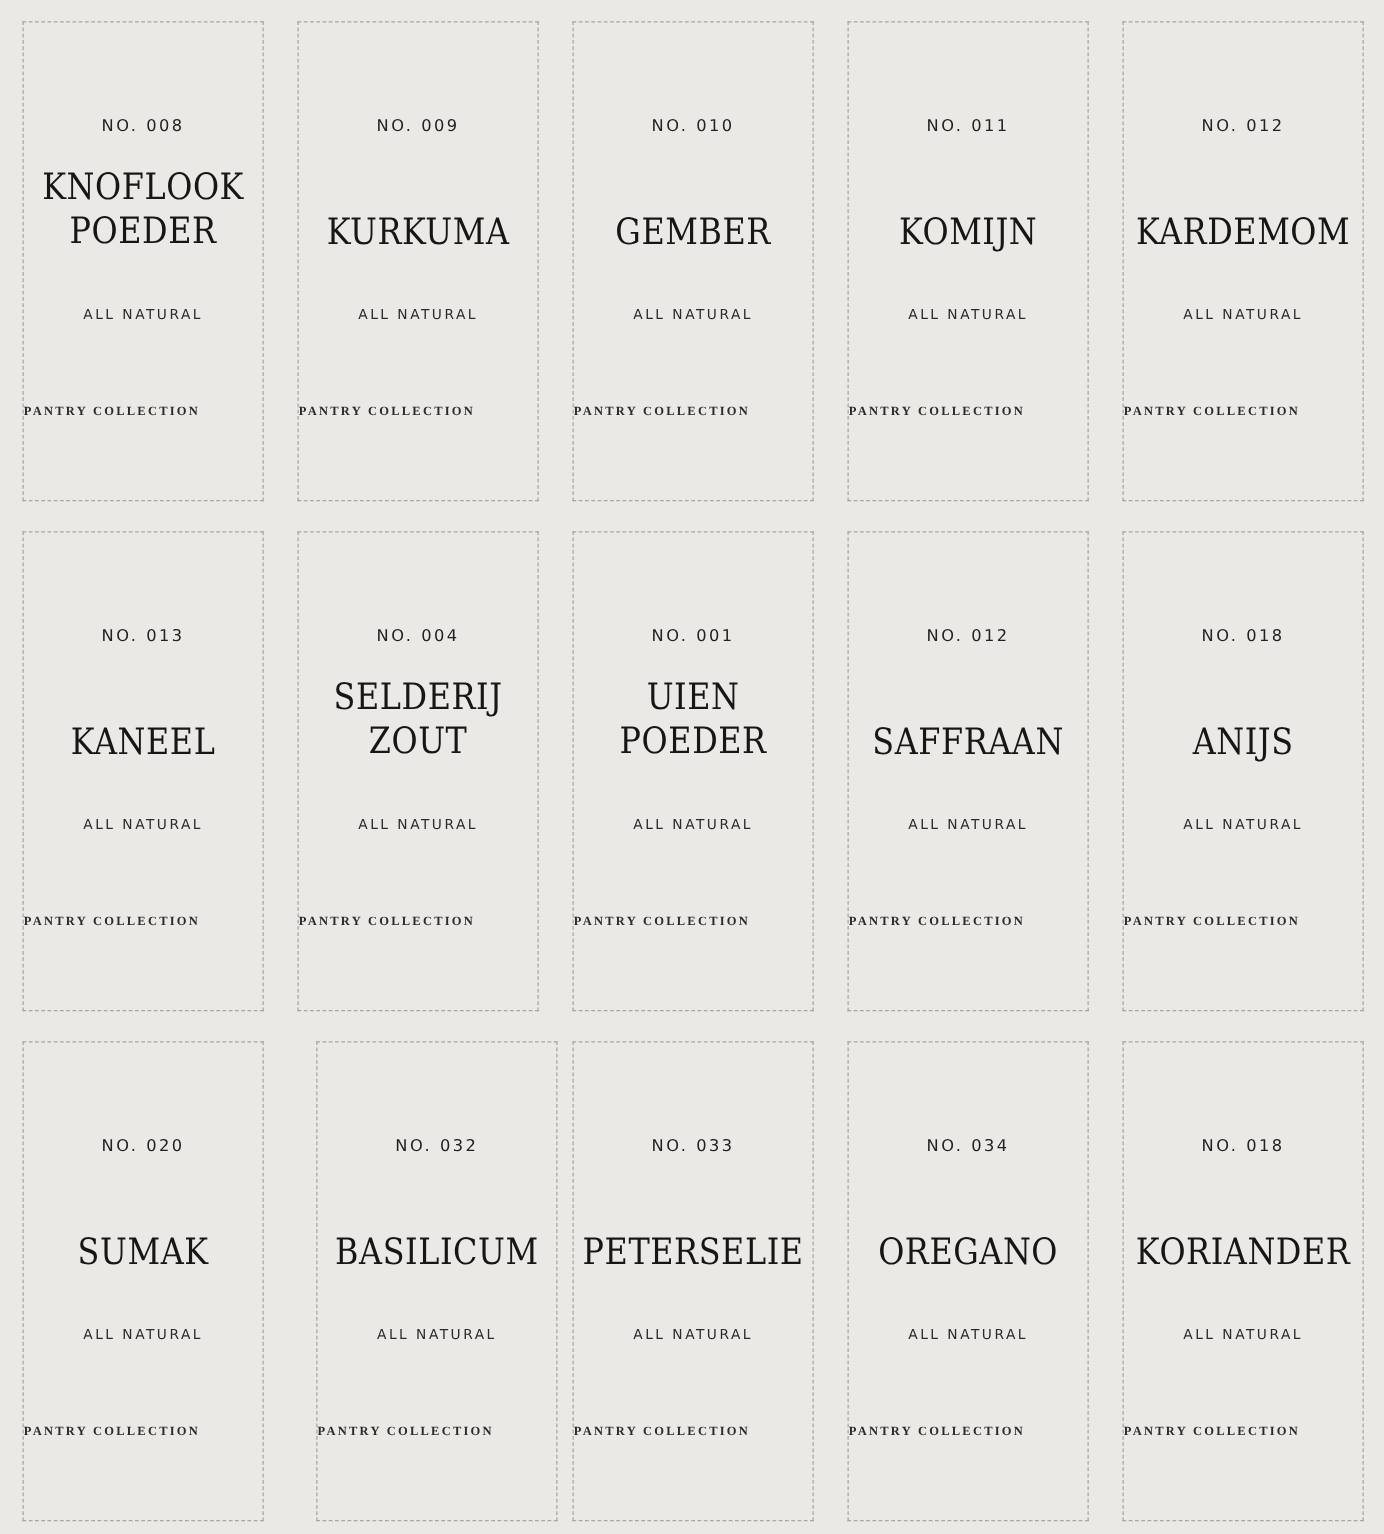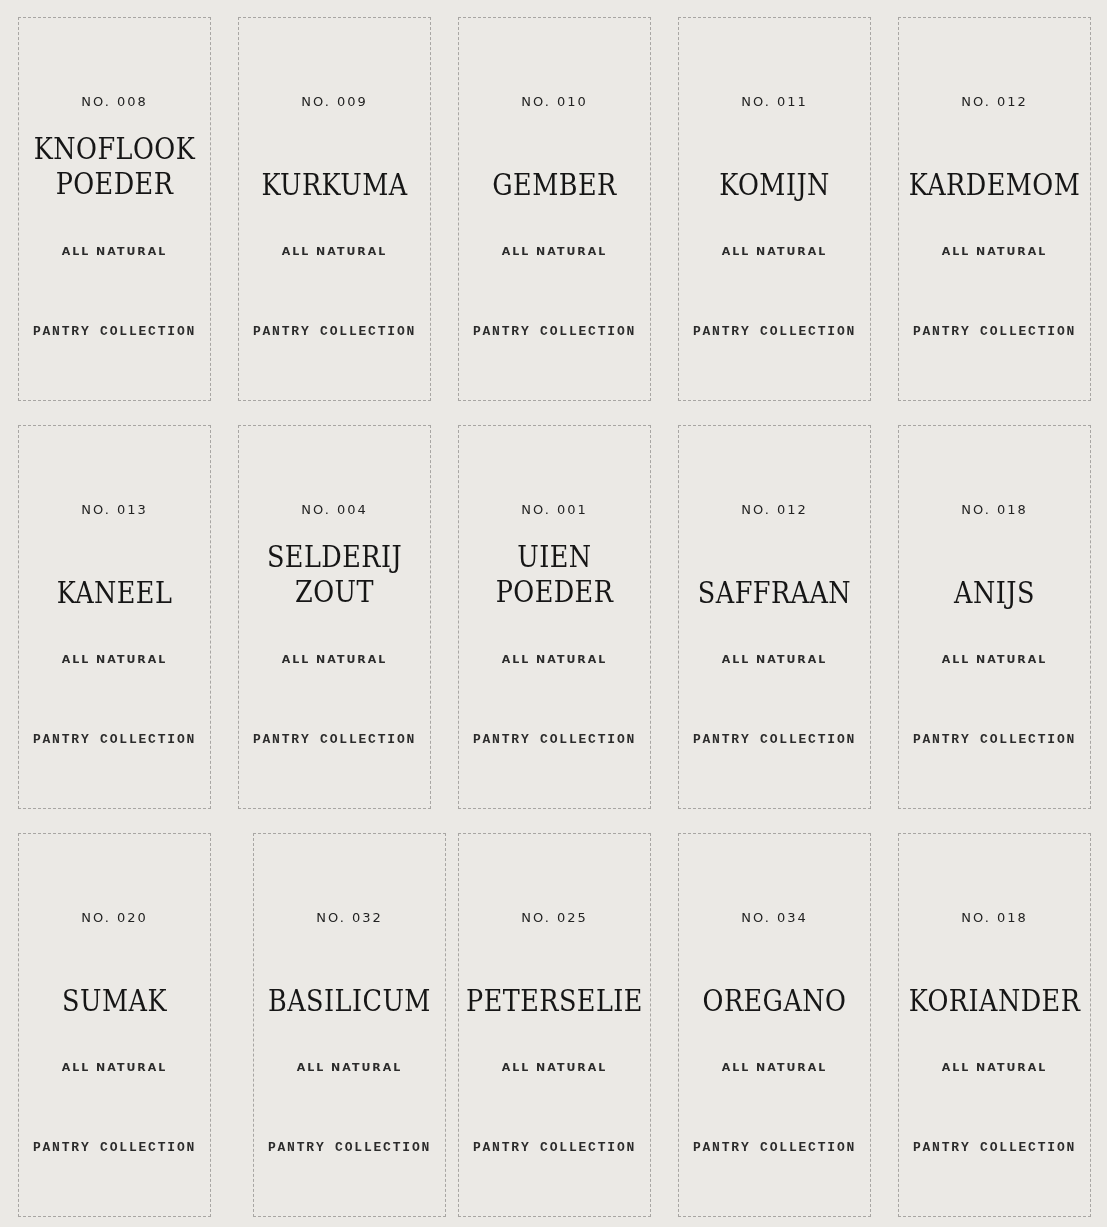--- a/index.html
+++ b/index.html
@@ -54,30 +54,29 @@
     }
     .name.one { top: 112px; height: 110px; }
     .natural {
       position: absolute;
       left: 0; right: 0;
       top: 227px;
       text-align: center;
       font-family: "DejaVu Sans", sans-serif;
       font-size: 11px;
       letter-spacing: 2px;
-      font-weight: bold;
+      font-weight: normal;
       color: #2b2b2b;
     }
     .collection {
       position: absolute;
       left: 0; right: 0;
       top: 306px;
-      text-align: center;
-      font-family: Liberation Mono, monospace;
-      font-size: 13px;
+      font-family: Liberation Serif, serif;
+      font-size: 10px;
       letter-spacing: 1.8px;
       font-weight: bold;
       color: #2b2b2b;
     }
   </style>
 </head>
 <body>
 
 <div class="sheet">
 
@@ -152,21 +151,21 @@
     <div class="natural">ALL NATURAL</div>
     <div class="collection">PANTRY COLLECTION</div>
   </div>
   <div class="label" style="left:253px;top:833px">
     <div class="num">NO. 032</div>
     <div class="name one">BASILICUM</div>
     <div class="natural">ALL NATURAL</div>
     <div class="collection">PANTRY COLLECTION</div>
   </div>
   <div class="label" style="left:458px;top:833px">
-    <div class="num">NO. 025</div>
+    <div class="num">NO. 033</div>
     <div class="name one">PETERSELIE</div>
     <div class="natural">ALL NATURAL</div>
     <div class="collection">PANTRY COLLECTION</div>
   </div>
   <div class="label" style="left:678px;top:833px">
     <div class="num">NO. 034</div>
     <div class="name one">OREGANO</div>
     <div class="natural">ALL NATURAL</div>
     <div class="collection">PANTRY COLLECTION</div>
   </div>

